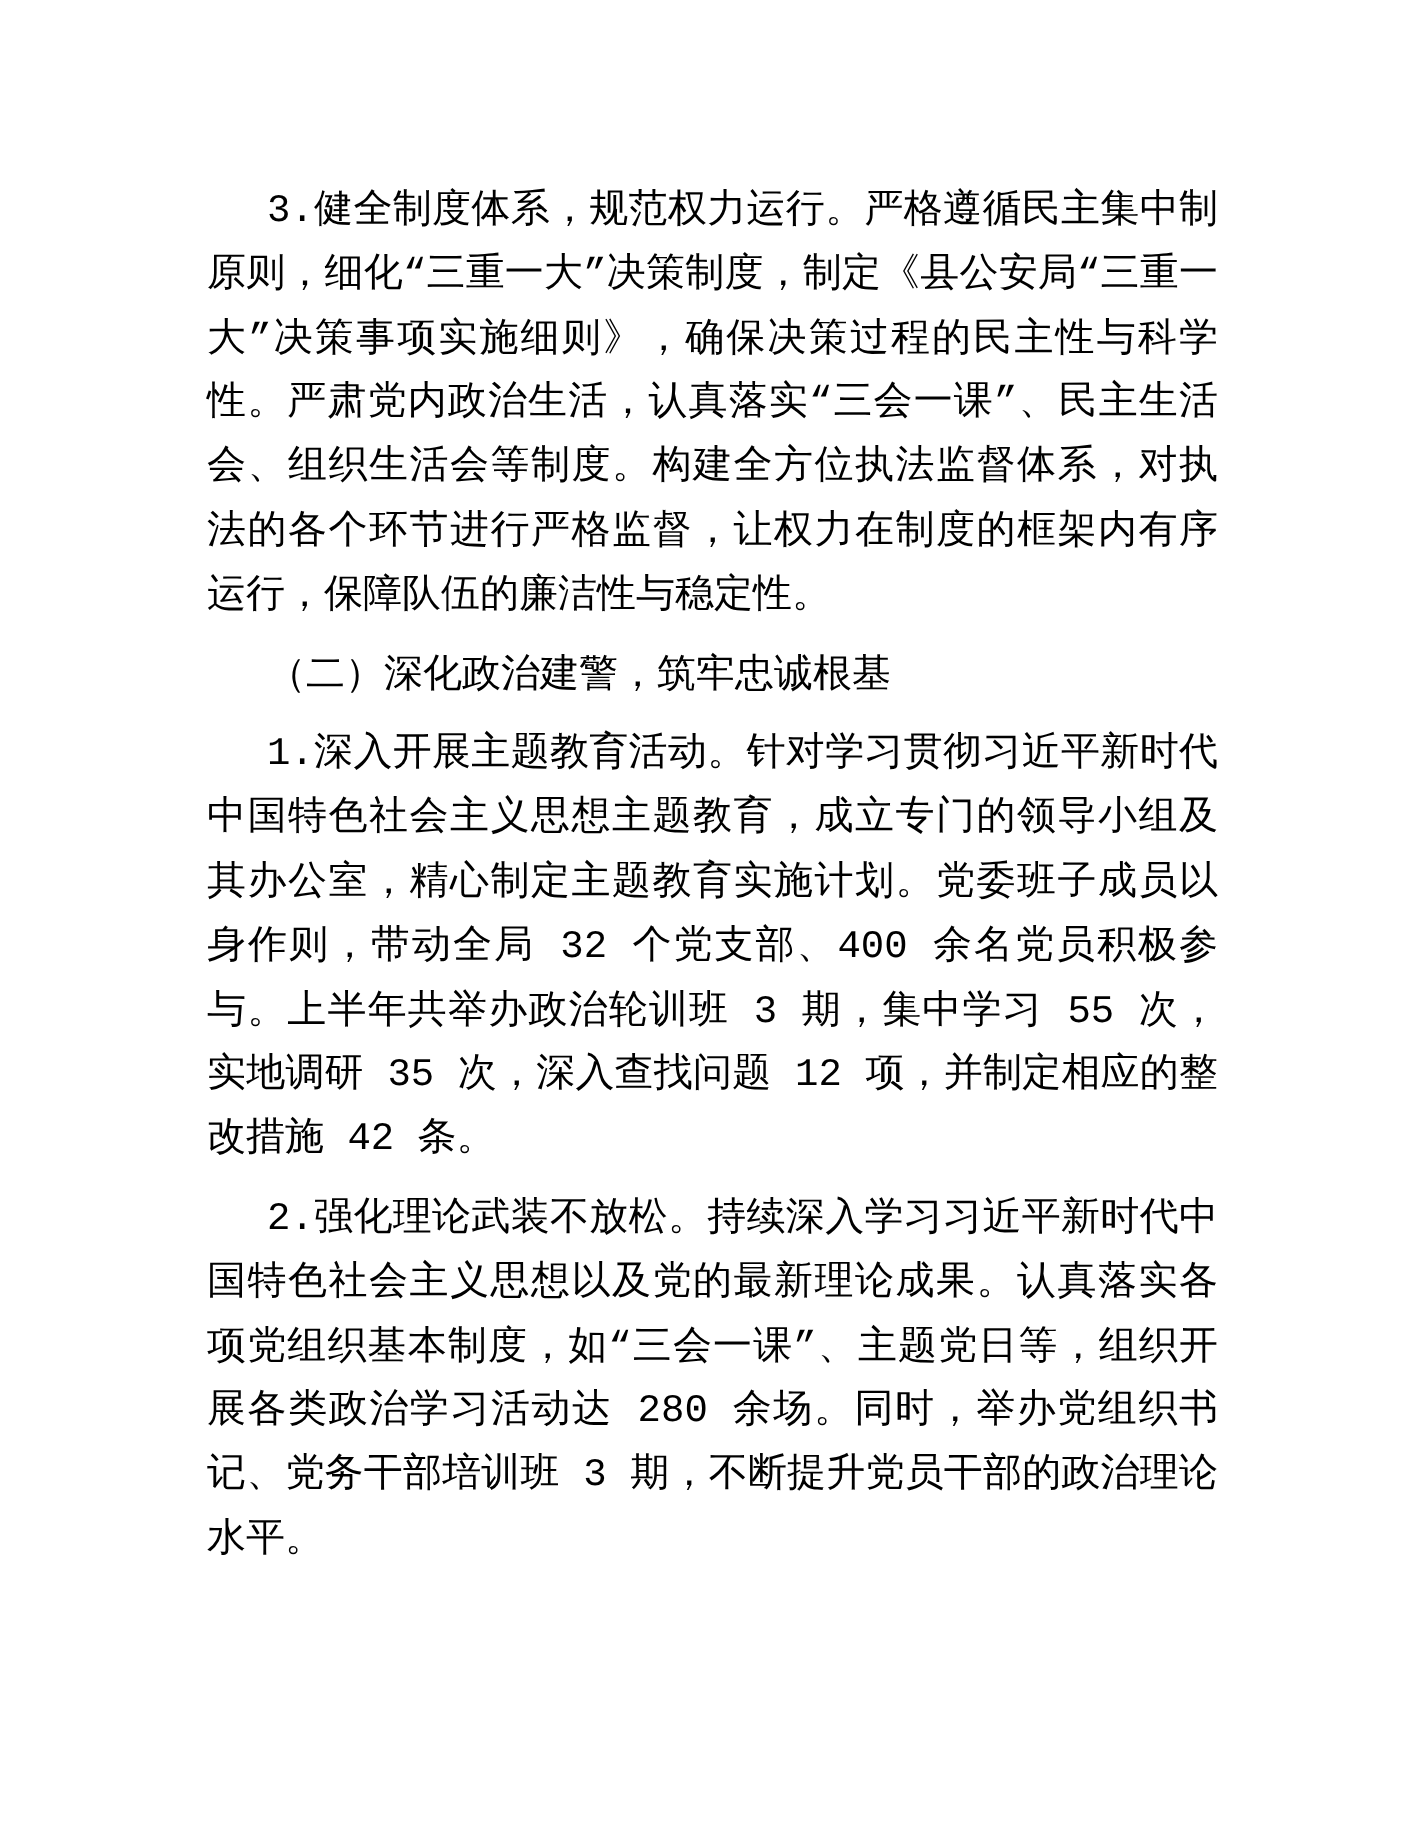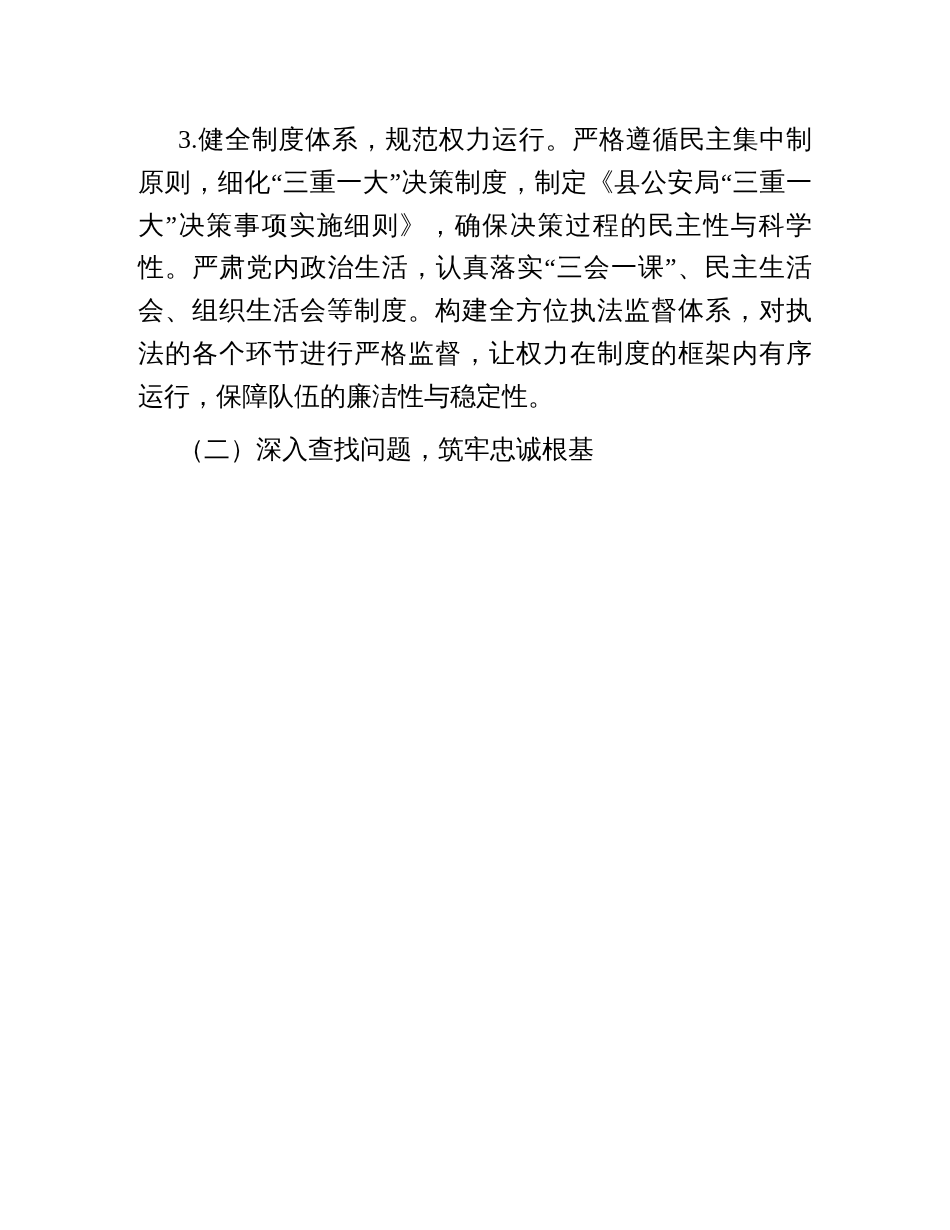--- a/index.html
+++ b/index.html
@@ -14,35 +14,37 @@
   }
   .page {
     box-sizing: border-box;
     width: 950px;
     height: 1230px;
     background: #ffffff;
     padding: 119px 138px 0 138px;
   }
   .para {
     margin: 0 0 10px 0;
-    font-family: Liberation Serif, serif;
+    font-family: Liberation Mono, monospace;
     font-size: 26px;
     line-height: 42.8px;
     color: #000000;
     text-align: justify;
     text-indent: 40px;
     word-break: break-all;
   }
   .heading {
     font-weight: normal; 
   }
 </style>
 </head>
 <body>
 
 <div class="page">
   <p class="para">3.健全制度体系，规范权力运行。严格遵循民主集中制原则，细化“三重一大”决策制度，制定《县公安局“三重一大”决策事项实施细则》，确保决策过程的民主性与科学性。严肃党内政治生活，认真落实“三会一课”、民主生活会、组织生活会等制度。构建全方位执法监督体系，对执法的各个环节进行严格监督，让权力在制度的框架内有序运行，保障队伍的廉洁性与稳定性。</p>
 
-  <p class="para heading">（二）深入查找问题，筑牢忠诚根基</p>
+  <p class="para heading">（二）深化政治建警，筑牢忠诚根基</p>
 
+  <p class="para">1.深入开展主题教育活动。针对学习贯彻习近平新时代中国特色社会主义思想主题教育，成立专门的领导小组及其办公室，精心制定主题教育实施计划。党委班子成员以身作则，带动全局 32 个党支部、400 余名党员积极参与。上半年共举办政治轮训班 3 期，集中学习 55 次，实地调研 35 次，深入查找问题 12 项，并制定相应的整改措施 42 条。</p>
 
+  <p class="para">2.强化理论武装不放松。持续深入学习习近平新时代中国特色社会主义思想以及党的最新理论成果。认真落实各项党组织基本制度，如“三会一课”、主题党日等，组织开展各类政治学习活动达 280 余场。同时，举办党组织书记、党务干部培训班 3 期，不断提升党员干部的政治理论水平。</p>
 
 </div>
 
 </body></html>

